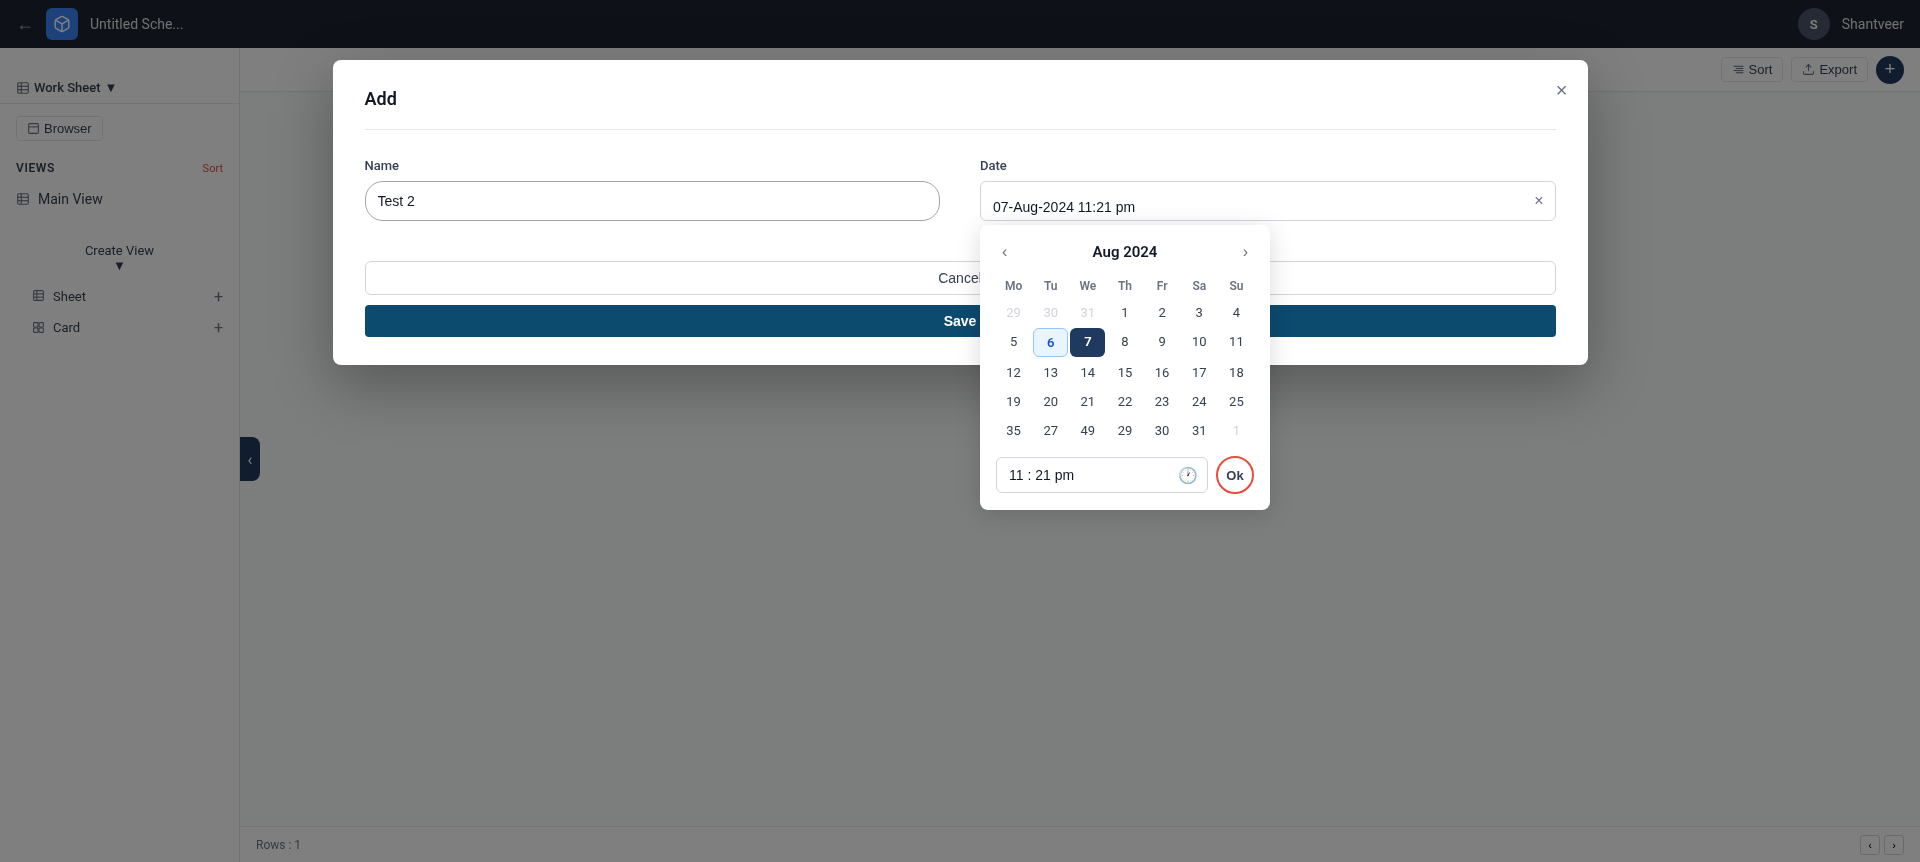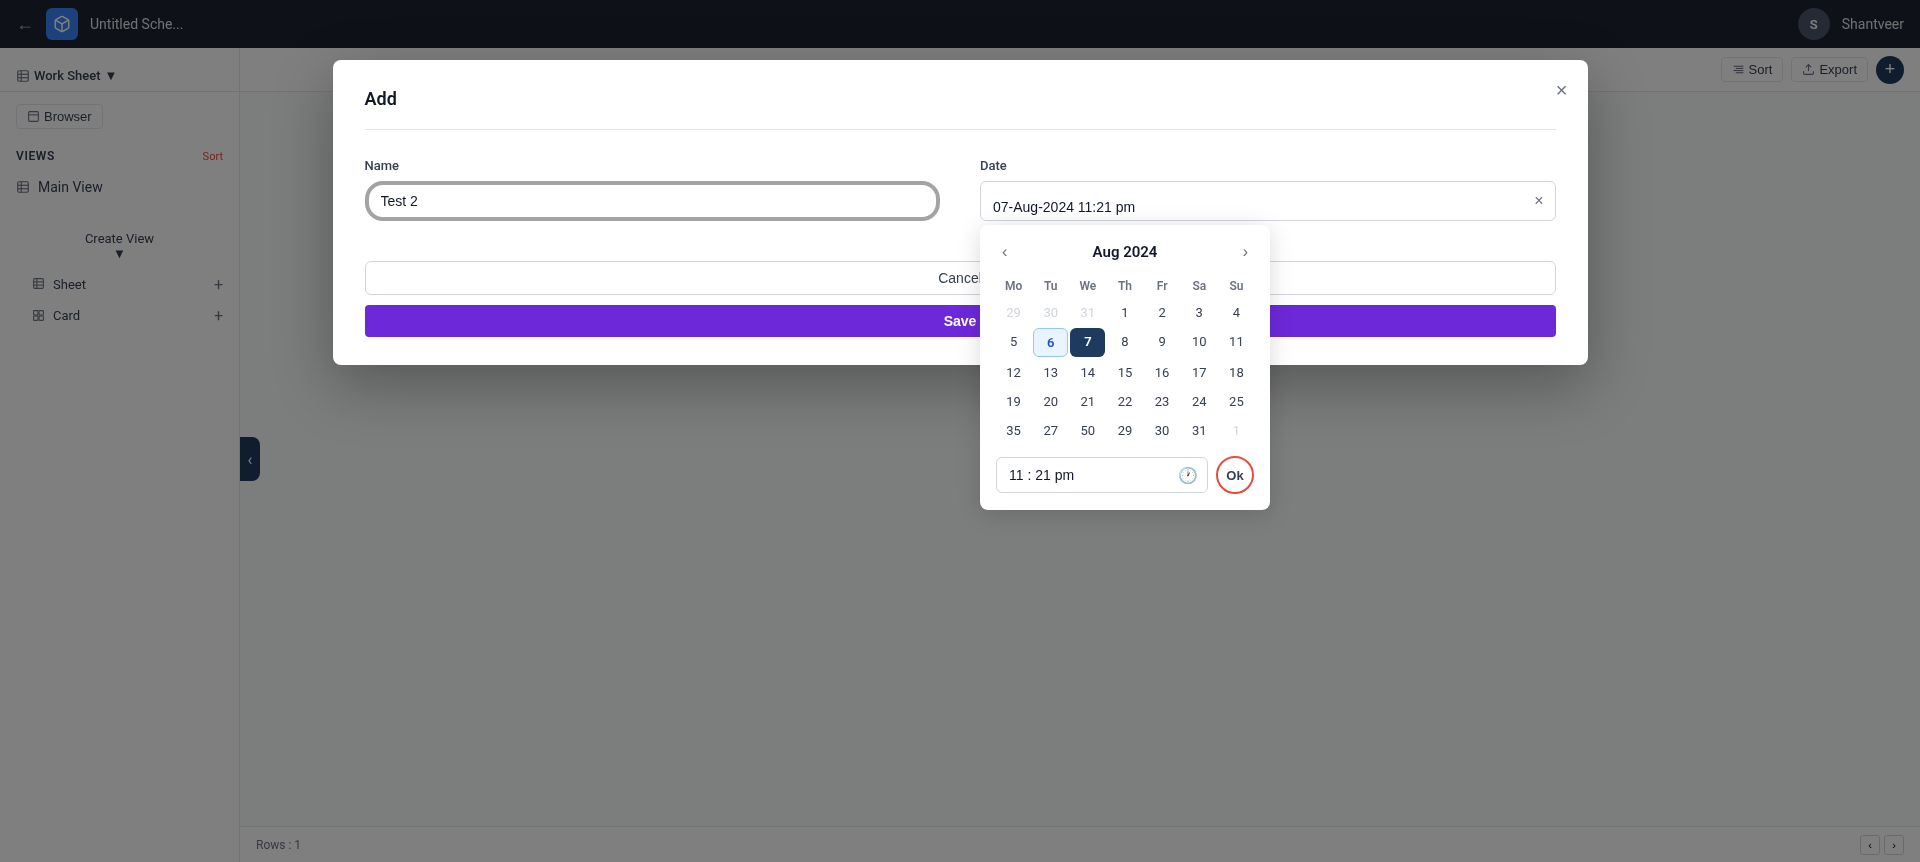--- a/index.html
+++ b/index.html
@@ -84,21 +84,21 @@
       overflow: hidden;
     }
 
     
     .sidebar {
       width: 240px;
       background: #fff;
       border-right: 1px solid #e5e7eb;
       display: flex;
       flex-direction: column;
-      padding: 12px 0;
+      padding: 24px 0;
     }
 
     .sidebar-section-title {
       font-size: 12px;
       font-weight: 600;
       color: #374151;
       padding: 8px 16px 4px;
       text-transform: uppercase;
       letter-spacing: 0.05em;
     }
@@ -263,21 +263,21 @@
 
     .form-label {
       font-size: 13px;
       font-weight: 500;
       color: #374151;
     }
 
     .form-input {
       width: 100%;
       height: 40px;
-      border: 4px solid #a3a3a3;
+      border: 1px solid #a3a3a3;
       border-radius: 18px;
       padding: 0 12px;
       font-size: 14px;
       color: #111827;
       outline: none;
     }
 
     .date-input-wrapper {
       position: relative;
       width: 100%;
@@ -450,21 +450,21 @@
       background: white;
       font-size: 14px;
       cursor: pointer;
       color: #374151;
     }
 
     .btn-save {
       padding: 8px 20px;
       border: none;
       border-radius: 4px;
-      background: #6d28d9;
+      background: #0c4a6e;
       color: white;
       font-size: 14px;
       font-weight: 600;
       cursor: pointer;
     }
   </style>
 </head>
 <body>
 
 <div class="app-bg">
@@ -675,21 +675,21 @@
             <div class="calendar-day">19</div>
             <div class="calendar-day">20</div>
             <div class="calendar-day">21</div>
             <div class="calendar-day">22</div>
             <div class="calendar-day">23</div>
             <div class="calendar-day">24</div>
             <div class="calendar-day">25</div>
 
             <div class="calendar-day">35</div>
             <div class="calendar-day">27</div>
-            <div class="calendar-day">50</div>
+            <div class="calendar-day">49</div>
             <div class="calendar-day">29</div>
             <div class="calendar-day">30</div>
             <div class="calendar-day">31</div>
             <div class="calendar-day other-month">1</div>
           </div>
 
           <div class="time-section">
             <div class="time-input-wrapper">
               <input class="time-input" type="text" value="11 : 21 pm" style="">
               <span class="time-clock-icon">🕐</span>

